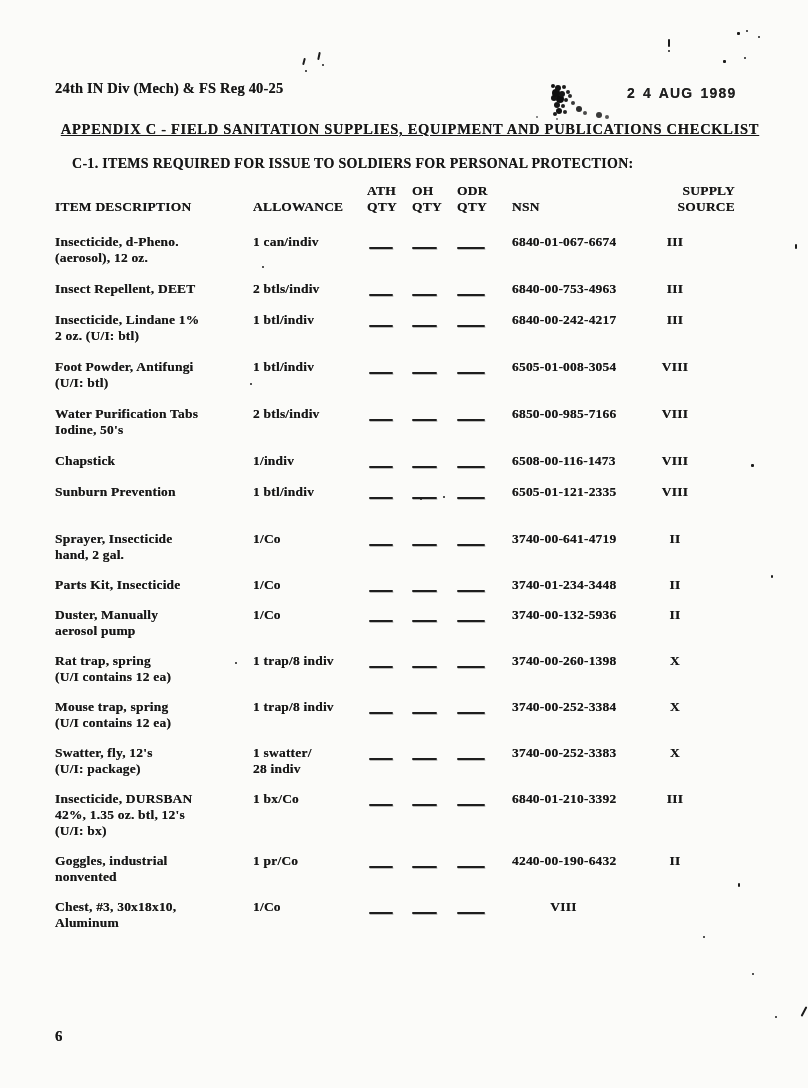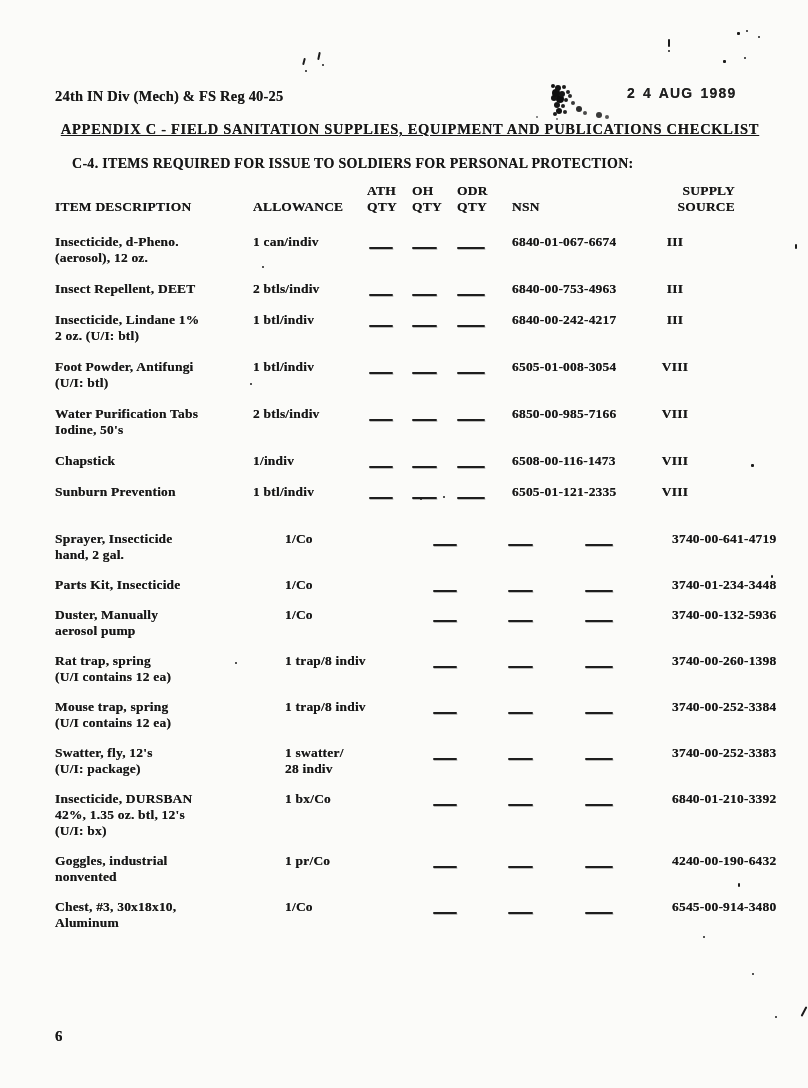--- a/index.html
+++ b/index.html
@@ -1,37 +1,37 @@
 <!DOCTYPE html>
 <html><head>
 <meta charset="utf-8">
 <style>
   html,body{margin:0;padding:0;background:#ffffff;}
   .page{
     position:relative;width:808px;height:1088px;background:#fbfbf9;
     font-family:"Liberation Serif",serif;color:#171717;overflow:hidden;
     text-shadow:0 0 .6px rgba(15,15,15,.65);
   }
-  .ref{position:absolute;left:55px;top:88px;font-size:14.5px;font-weight:bold;letter-spacing:.2px;white-space:nowrap;}
+  .ref{position:absolute;left:55px;top:80px;font-size:14.5px;font-weight:bold;letter-spacing:.2px;white-space:nowrap;}
   .stamp{
     position:absolute;left:627px;top:85px;font-family:"Liberation Sans",sans-serif;
     font-weight:bold;font-size:14px;letter-spacing:1.2px;word-spacing:2px;color:#202020;
     transform:scaleY(1.08);white-space:nowrap;
   }
   .title{position:absolute;top:121px;left:60px;width:700px;text-align:center;font-size:14.5px;font-weight:bold;letter-spacing:.7px;white-space:nowrap;text-decoration:underline;}
   .table-wrap{position:absolute;left:55px;top:156px;width:690px;}
   .sec-heading{font-size:14px;font-weight:bold;margin-left:17px;letter-spacing:.3px;white-space:nowrap;}
   .thead,.row{display:grid;grid-template-columns:198px 114px 45px 45px 55px 138px 85px;font-size:13.5px;line-height:16px;font-weight:bold;}
   .thead{align-items:end;margin-top:11px;}
   .hcell,.cell{white-space:pre-line;letter-spacing:.2px;}
   .rows{display:flow-root;}
   .rows[data-section="0"]{margin-top:19px;}
   .rows[data-section="1"]{margin-top:16px;}
   .rows[data-section="0"] .row{margin-bottom:15px;}
-  .rows[data-section="1"] .row{margin-bottom:14px;gap:32px;}
+  .rows[data-section="1"] .row{margin-bottom:14px;}
   .cell.source,.hcell.source{text-align:center;padding-right:35px;}
   .hcell.source{text-align:right;padding-right:0;}
   .cell.qty{position:relative;}
   .blank{position:absolute;top:13px;height:0;border-top:2.6px solid #1e1e1e;border-radius:1px;box-shadow:.5px 1px 0 rgba(25,25,25,.28);}
   .b-ath{left:2px;width:24px;}
   .b-oh{left:0;width:25px;}
   .b-odr{left:0;width:28px;}
   .page-number{position:absolute;left:55px;top:1028px;font-size:15px;font-weight:bold;}
   .smudge{
     position:absolute;left:551px;top:84px;width:4px;height:4px;background:#111;border-radius:50%;
@@ -48,21 +48,21 @@
 
 <div class="page">
 
   <div class="ref">24th IN Div (Mech) &amp; FS Reg 40-25</div>
   <div class="stamp">2 4 AUG 1989</div>
   <div class="smudge"></div>
 
   <div class="title">APPENDIX C - FIELD SANITATION SUPPLIES, EQUIPMENT AND PUBLICATIONS CHECKLIST</div>
 
   <div class="table-wrap">
-    <div class="sec-heading">C-4. ITEMS REQUIRED FOR ISSUE TO SOLDIERS FOR PERSONAL PROTECTION:</div>
+    <div class="sec-heading">C-1. ITEMS REQUIRED FOR ISSUE TO SOLDIERS FOR PERSONAL PROTECTION:</div>
 
     <div class="thead">
       <div class="hcell">ITEM DESCRIPTION</div>
       <div class="hcell">ALLOWANCE</div>
       <div class="hcell">ATH
 QTY</div>
       <div class="hcell">OH
 QTY</div>
       <div class="hcell">ODR
 QTY</div>
@@ -238,21 +238,20 @@
     <div class="cell source">II</div>
   </div>
 
   <div class="row">
     <div class="cell item">Chest, #3, 30x18x10,
 Aluminum</div>
     <div class="cell allowance">1/Co</div>
     <div class="cell qty"><span class="blank b-ath"></span></div>
     <div class="cell qty"><span class="blank b-oh"></span></div>
     <div class="cell qty"><span class="blank b-odr"></span></div>
-    <div class="cell nsn">6545-00-914-3480</div>
     <div class="cell source">VIII</div>
   </div>
 </div>
   </div>
 
   <div class="page-number">6</div>
 
   <div>
     <div class="speck" style="left:303px;top:58px;width:2px;height:7px;transform:rotate(15deg);"></div>
     <div class="speck" style="left:318px;top:52px;width:2px;height:8px;transform:rotate(12deg);"></div>

